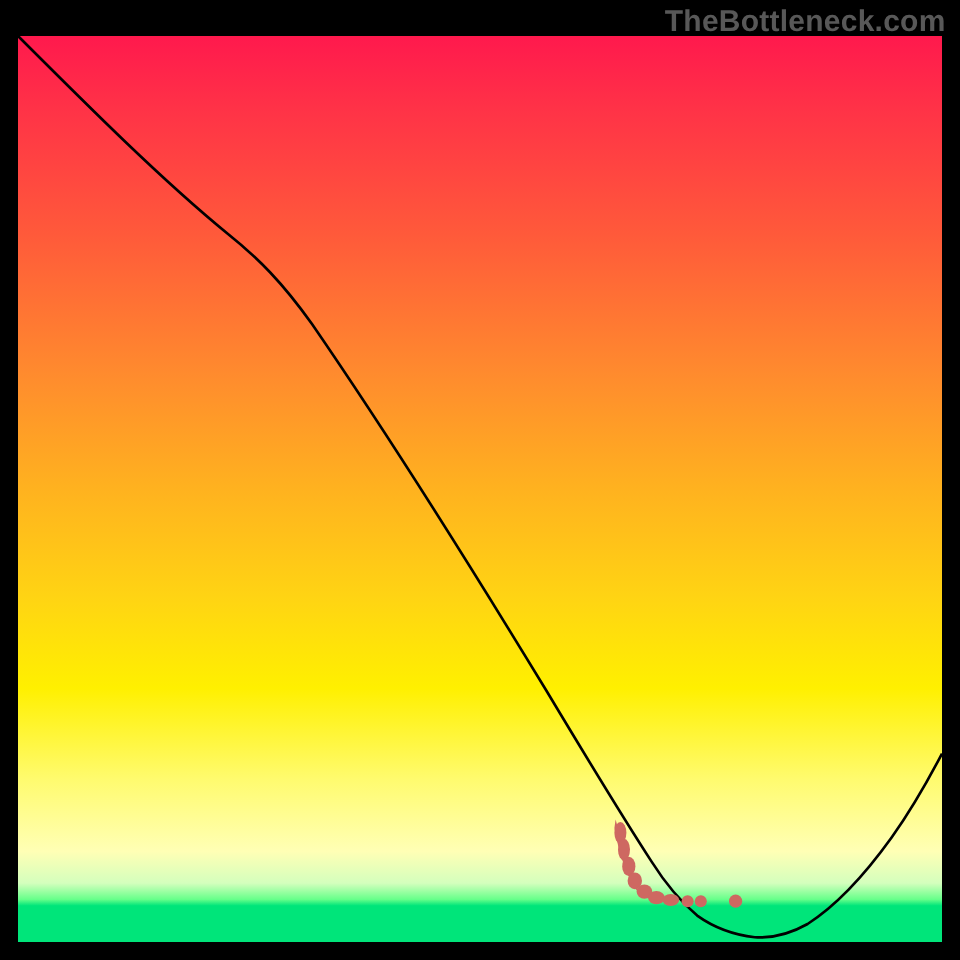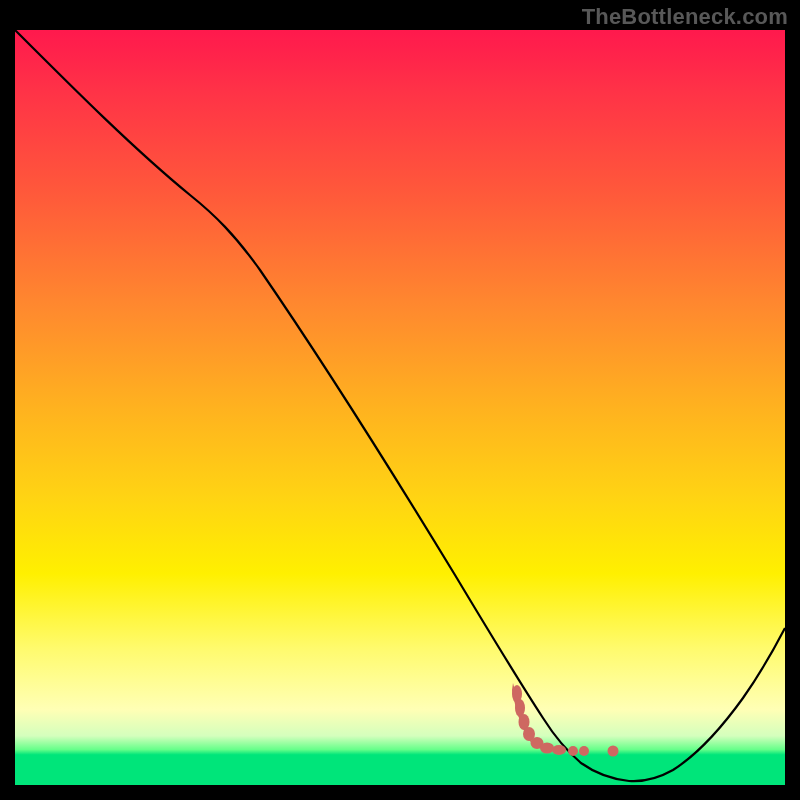--- a/index.html
+++ b/index.html
@@ -8,21 +8,21 @@
     position: absolute;
     left: 0; top: 0;
     width: 800px; height: 800px;
     background: #000;
   }
   .watermark {
     position: absolute;
     top: 4px;
     right: 12px;
     color: #585858;
-    font-size: 22px;
+    font-size: 25px;
     font-weight: 600;
     letter-spacing: 0.2px;
   }
   .plot-area {
     position: absolute;
     left: 15px;
     top: 30px;
     width: 770px;
     height: 755px;
     

